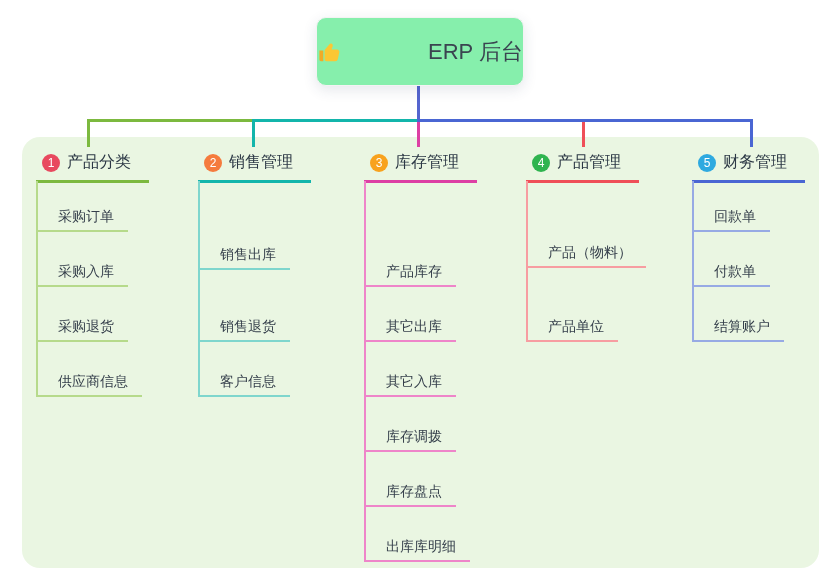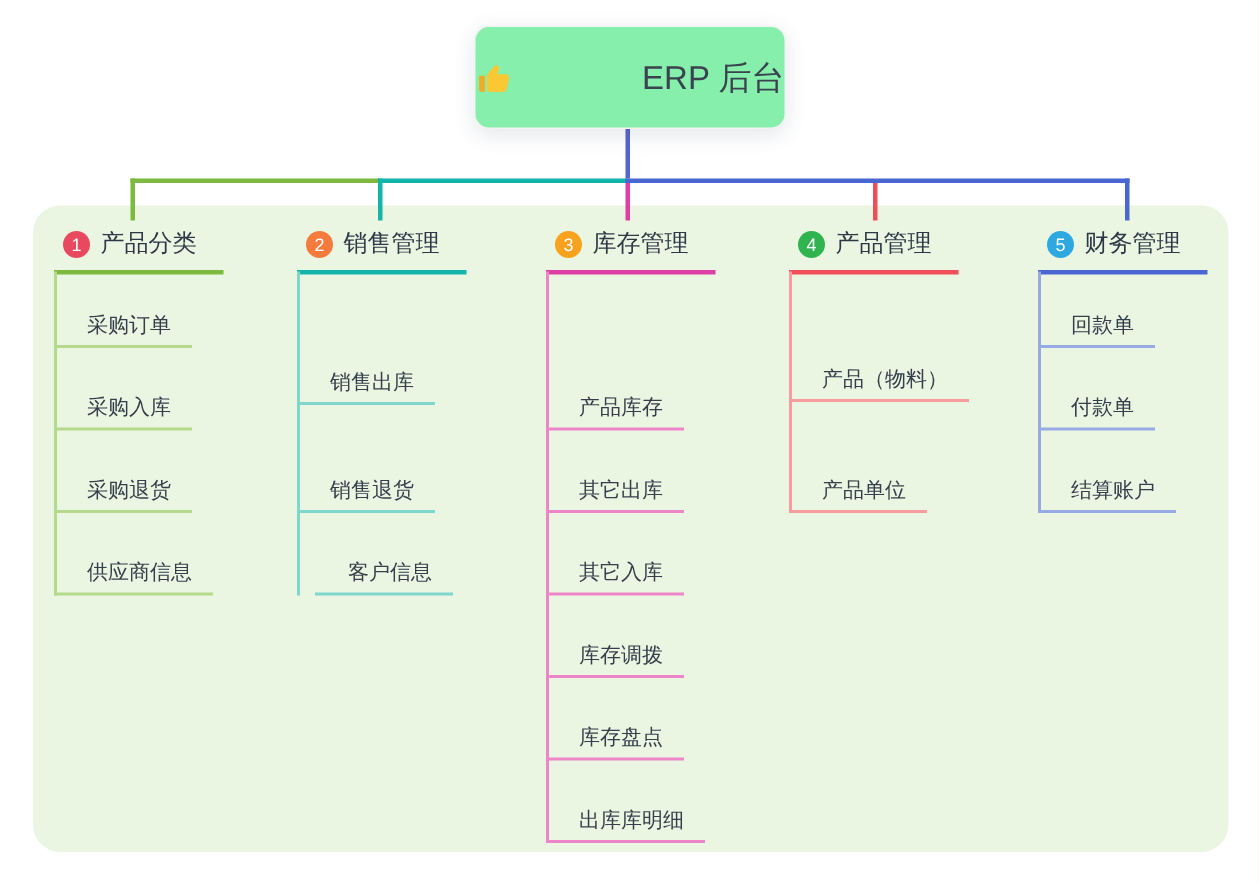--- a/index.html
+++ b/index.html
@@ -87,21 +87,21 @@
       <span class="badge" style="background: rgb(245, 123, 61);">2</span>
       <span class="branch-label">销售管理</span>
     </div>
     <div class="branch-vline" style="background: rgb(127, 214, 205); height: 216px;"></div>
   
 
   <div class="child" style="top: 95px; border-bottom-color: rgb(127, 214, 205);">销售出库</div>
 
   <div class="child" style="top: 167px; border-bottom-color: rgb(127, 214, 205);">销售退货</div>
 
-  <div class="child" style="top: 222px; border-bottom-color: rgb(127, 214, 205); margin-left: 12px;">客户信息</div>
+  <div class="child" style="top: 222px; border-bottom-color: rgb(127, 214, 205);">客户信息</div>
 </div>
 
   <div class="branch" style="left: 364px;">
     <div class="branch-header" style="border-bottom-color: rgb(221, 63, 164);">
       <span class="badge" style="background: rgb(248, 162, 29);">3</span>
       <span class="branch-label">库存管理</span>
     </div>
     <div class="branch-vline" style="background: rgb(238, 133, 201); height: 381px;"></div>
   
 

